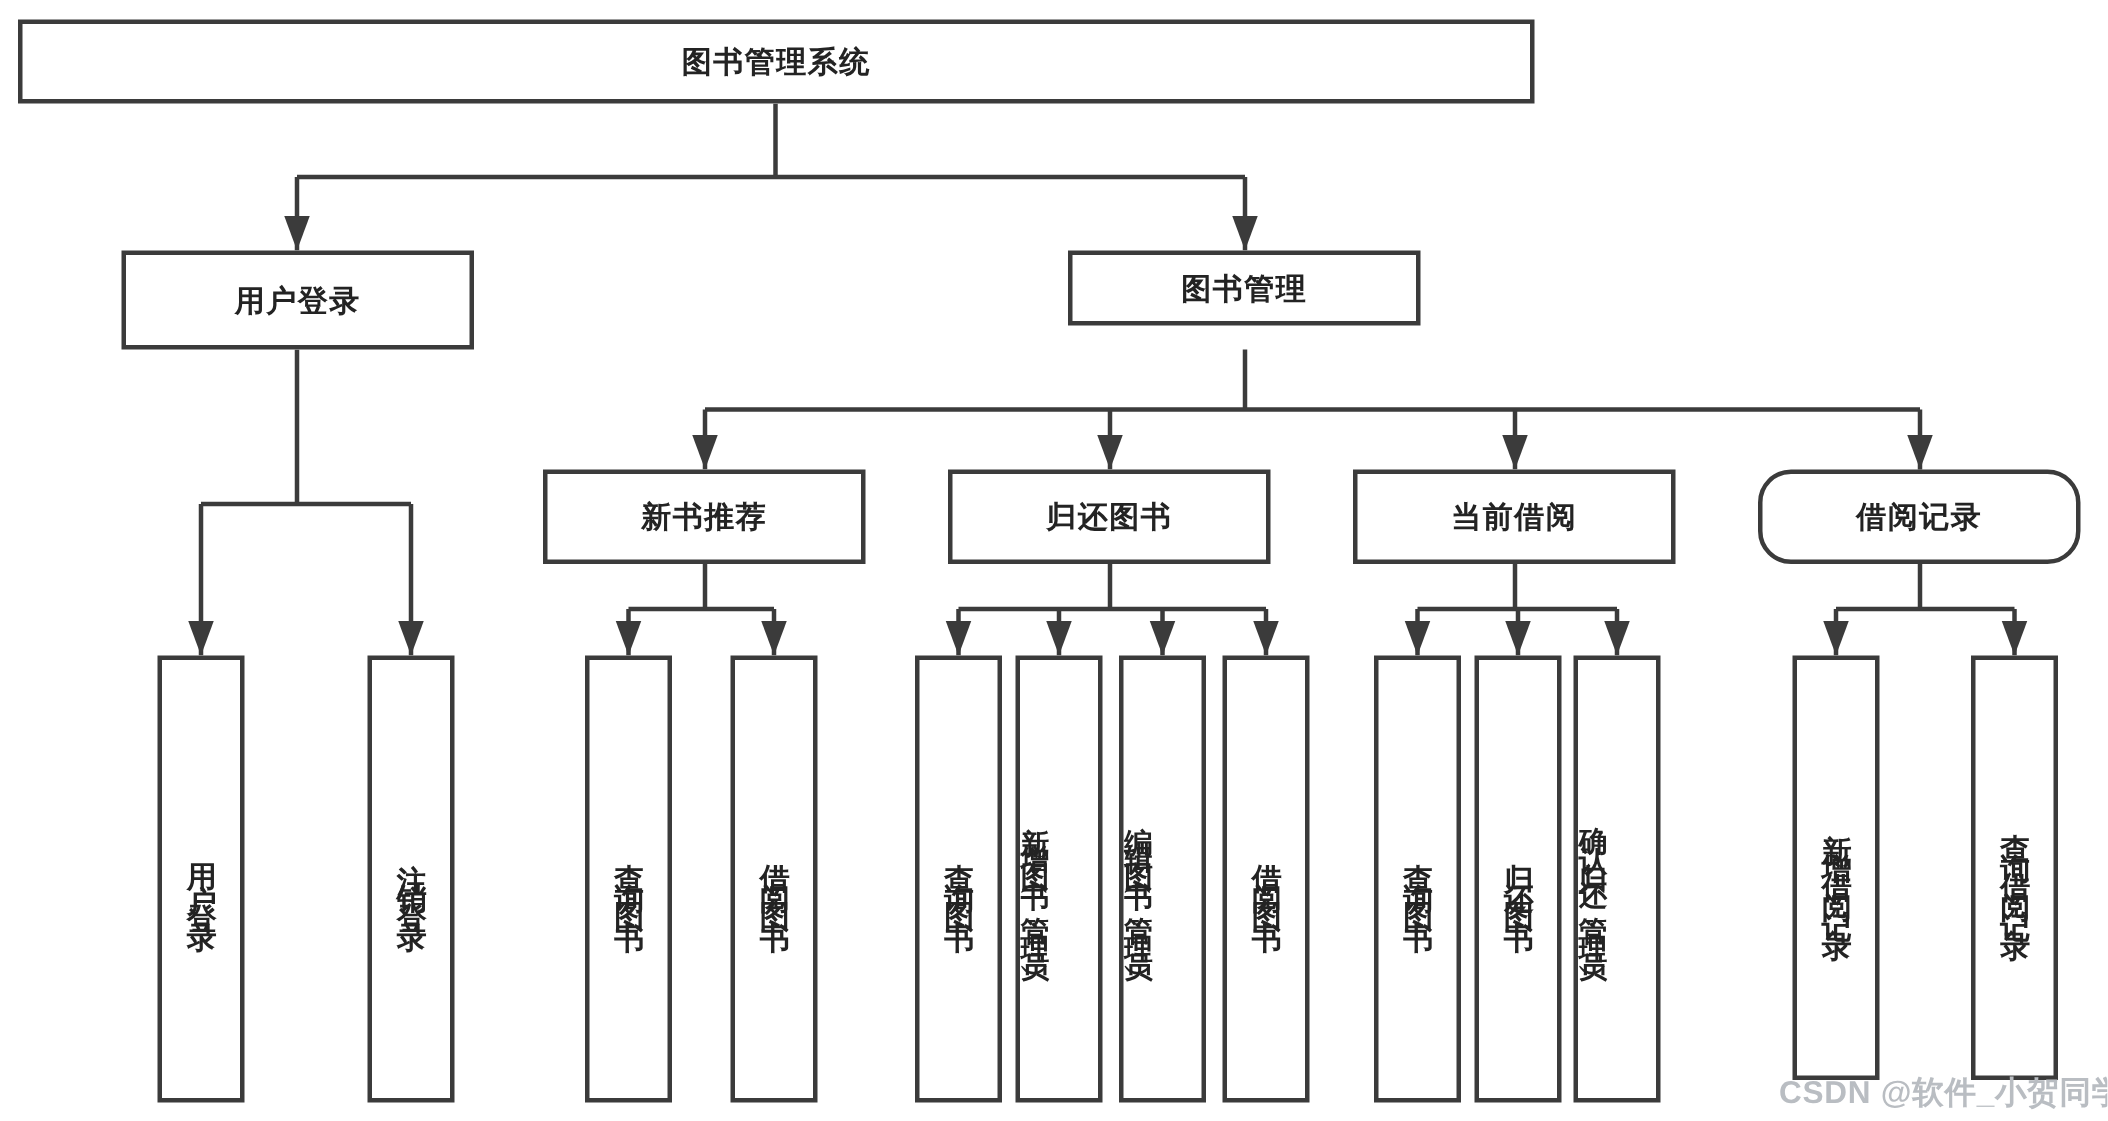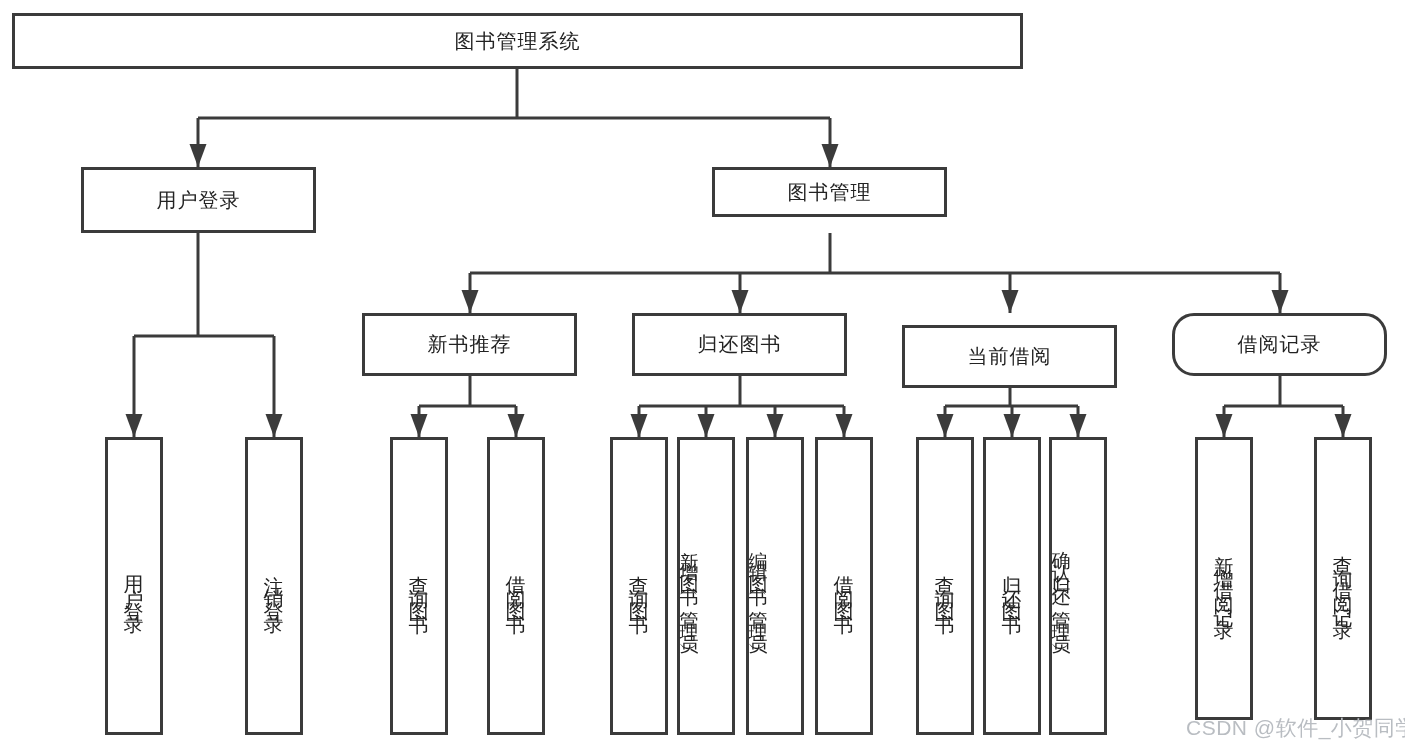--- a/index.html
+++ b/index.html
@@ -2,20 +2,21 @@
 <html><head>
 <meta charset="utf-8">
 <style>
   html,body{margin:0;padding:0;background:#ffffff;}
   #canvas{
     position:relative;
     width:1405px;height:747px;
     background:#ffffff;
     font-family:"Liberation Sans","DejaVu Sans",sans-serif;
     overflow:hidden;
+    font-weight:bold;
   }
   #wires{position:absolute;left:0;top:0;z-index:1;}
   .node{
     position:absolute;
     box-sizing:border-box;
     border:3px solid #3b3b3b;
     background:#ffffff;
     display:flex;
     align-items:center;
     justify-content:center;
@@ -123,21 +124,21 @@
   <div class="node" style="left:712px;top:167px;width:235px;height:50px;">
     <span class="h-label">图书管理</span>
   </div>
 
   <div class="node" style="left:362px;top:313px;width:215px;height:63px;">
     <span class="h-label">新书推荐</span>
   </div>
   <div class="node" style="left:632px;top:313px;width:215px;height:63px;">
     <span class="h-label">归还图书</span>
   </div>
-  <div class="node" style="left:902px;top:313px;width:215px;height:63px;margin-top:12px;">
+  <div class="node" style="left:902px;top:313px;width:215px;height:63px;">
     <span class="h-label">当前借阅</span>
   </div>
   <div class="node" style="left:1172px;top:313px;width:215px;height:63px;border-radius:22px;">
     <span class="h-label">借阅记录</span>
   </div>
 
   <div class="node leaf" style="left:105px;">
     <span class="v-text">用户登录</span>
   </div>
   <div class="node leaf" style="left:245px;">

